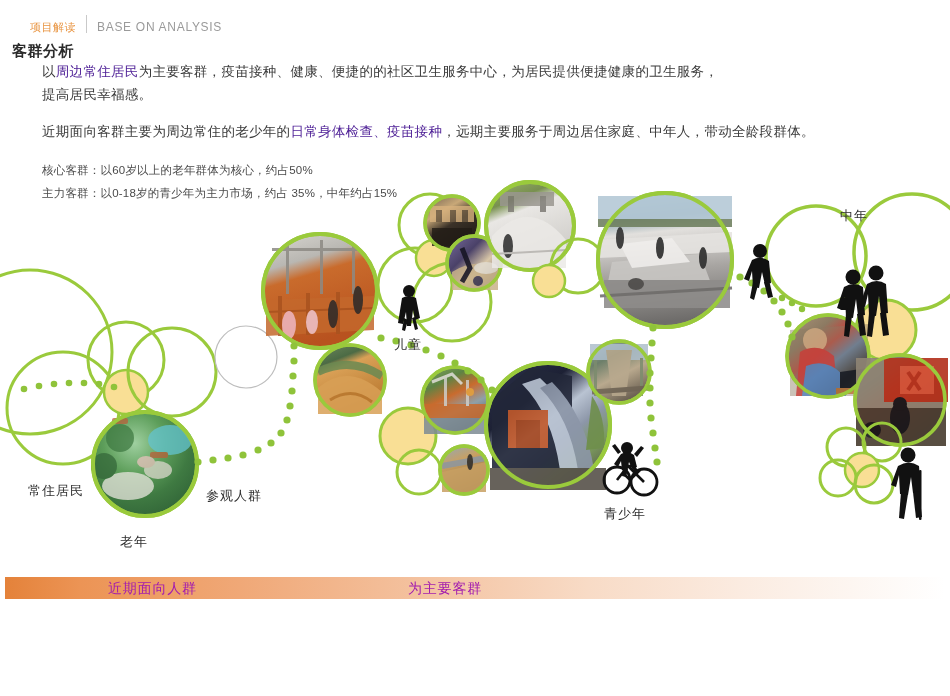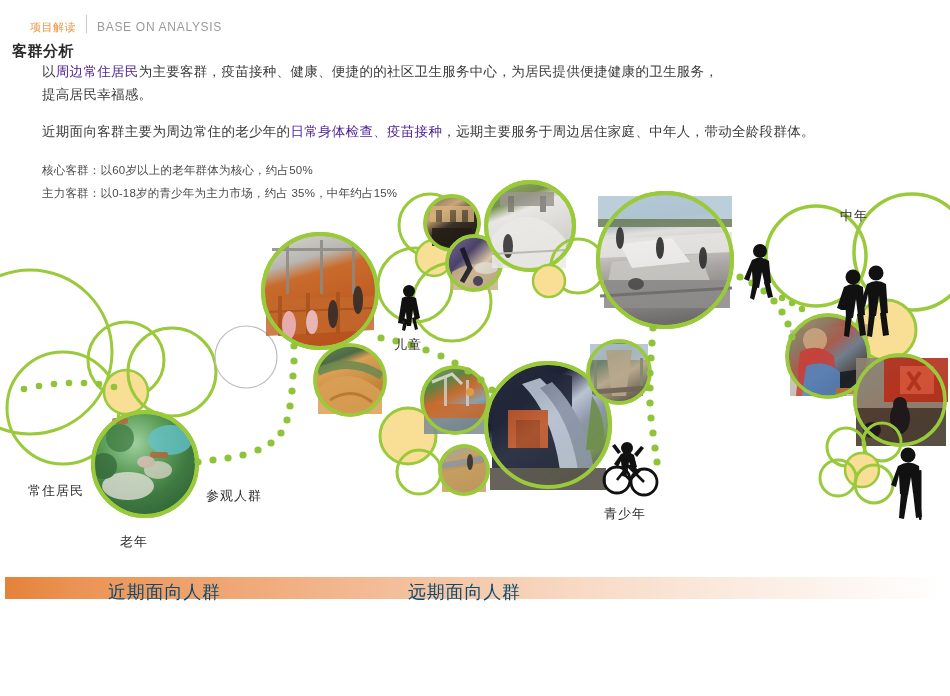--- a/index.html
+++ b/index.html
@@ -112,22 +112,22 @@
         #F0A877 25%,
         #F4C3A1 45%,
         #F8DBC6 62%,
         #FBEBE0 78%,
         #FDF6F1 90%,
         #FFFFFF 100%);
   }
   .phase-label {
     position: absolute;
     top: 580px;
-    font-size: 18px;
-    color: #0c4a6e;
+    font-size: 14px;
+    color: #a21caf;
     letter-spacing: 0.8px;
     white-space: nowrap;
   }
   .phase-label.p1 { left: 108px; }
   .phase-label.p2 { left: 408px; }
 </style>
 </head>
 <body>
 
 <div class="header-tag">
@@ -574,13 +574,13 @@
 
 <div class="clabel" style="left:28px;  top:482px;">常住居民</div>
 <div class="clabel" style="left:120px; top:533px;">老年</div>
 <div class="clabel" style="left:206px; top:487px;">参观人群</div>
 <div class="clabel" style="left:394px; top:336px;">儿童</div>
 <div class="clabel" style="left:604px; top:505px;">青少年</div>
 <div class="clabel" style="left:840px; top:207px;">中年</div>
 
 <div class="phase-bar"></div>
 <div class="phase-label p1">近期面向人群</div>
-<div class="phase-label p2">远期面向人群</div>
+<div class="phase-label p2">为主要客群</div>
 
 </body></html>

